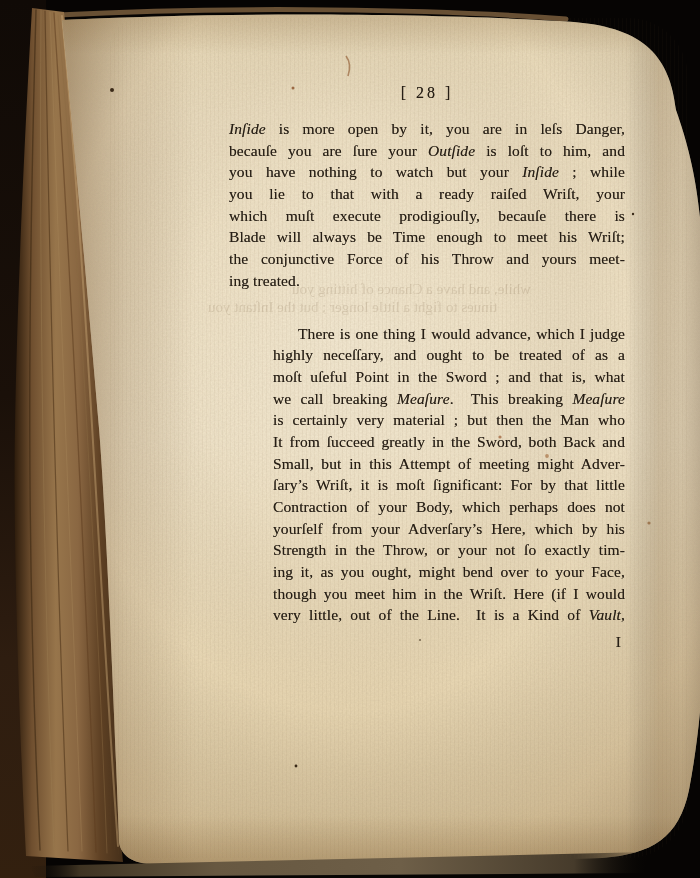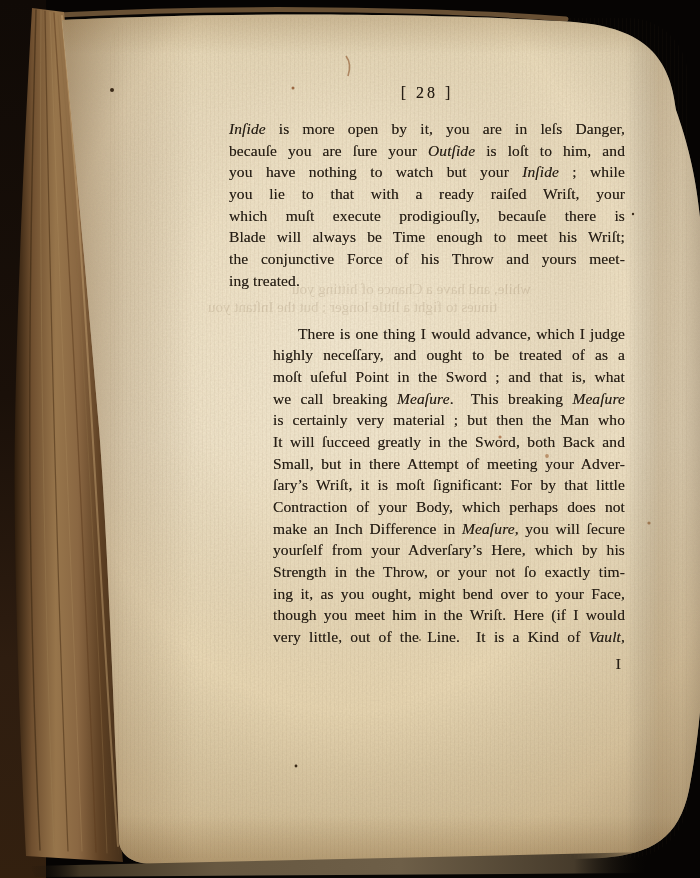--- a/index.html
+++ b/index.html
@@ -155,25 +155,24 @@
           <div class="line">Blade will always be Time enough to meet his Wriſt;</div>
           <div class="line">the conjunctive Force of his Throw and yours meet-</div>
           <div class="line no-just">ing treated.</div>
         </div>
         <div class="para indent">
           <div class="line">There is one thing I would advance, which I judge</div>
           <div class="line">highly neceſſary, and ought to be treated of as a</div>
           <div class="line">moſt uſeful Point in the Sword ; and that is, what</div>
           <div class="line">we call breaking <i>Meaſure</i>.  This breaking <i>Meaſure</i></div>
           <div class="line">is certainly very material ; but then the Man who</div>
-          <div class="line">It will ſucceed greatly in the Sword, both Back and</div>
-          <div class="line">Small, but in there Attempt of meeting your Adver-</div>
+          <div class="line">It from ſucceed greatly in the Sword, both Back and</div>
+          <div class="line">Small, but in this Attempt of meeting might Adver-</div>
           <div class="line">ſary’s Wriſt, it is moſt ſignificant: For by that little</div>
           <div class="line">Contraction of your Body, which perhaps does not</div>
-          <div class="line">make an Inch Difference in <i>Meaſure</i>, you will ſecure</div>
           <div class="line">yourſelf from your Adverſary’s Here, which by his</div>
           <div class="line">Strength in the Throw, or your not ſo exactly tim-</div>
           <div class="line">ing it, as you ought, might bend over to your Face,</div>
           <div class="line">though you meet him in the Wriſt. Here (if I would</div>
           <div class="line">very little, out of the Line.  It is a Kind of <i>Vault</i>,</div>
         </div>
       </div>
     <div class="catchword">I</div>
   </div>
 

